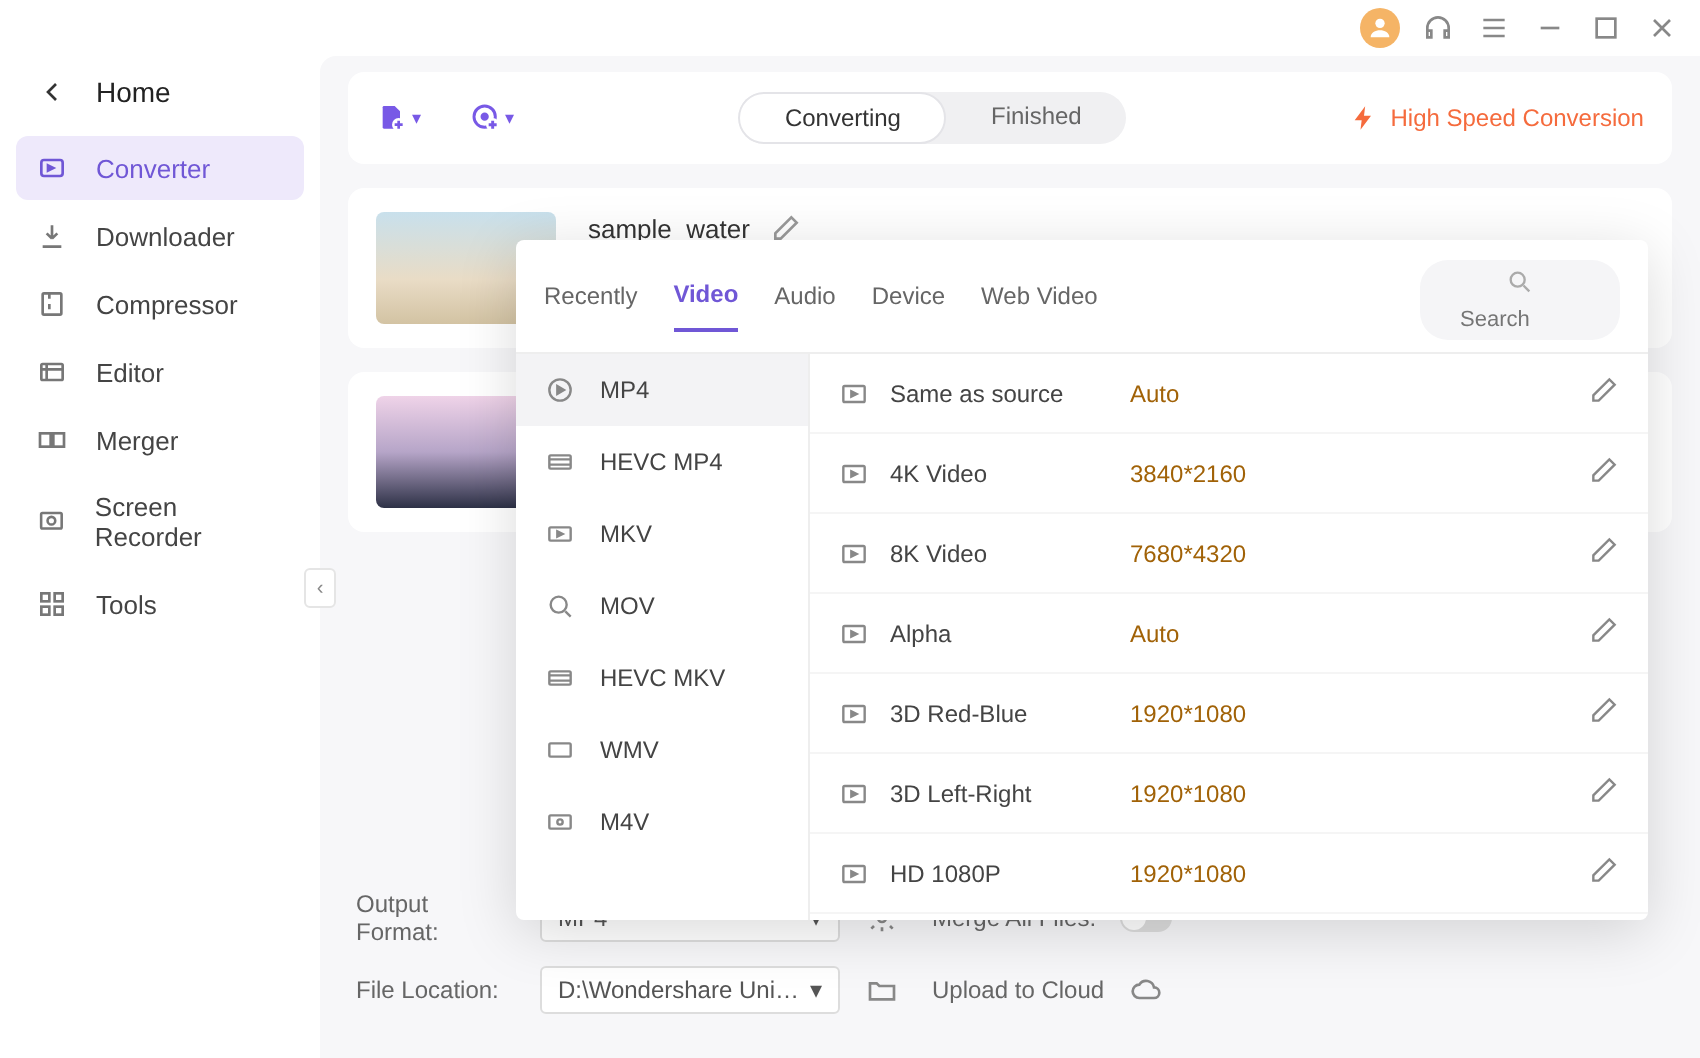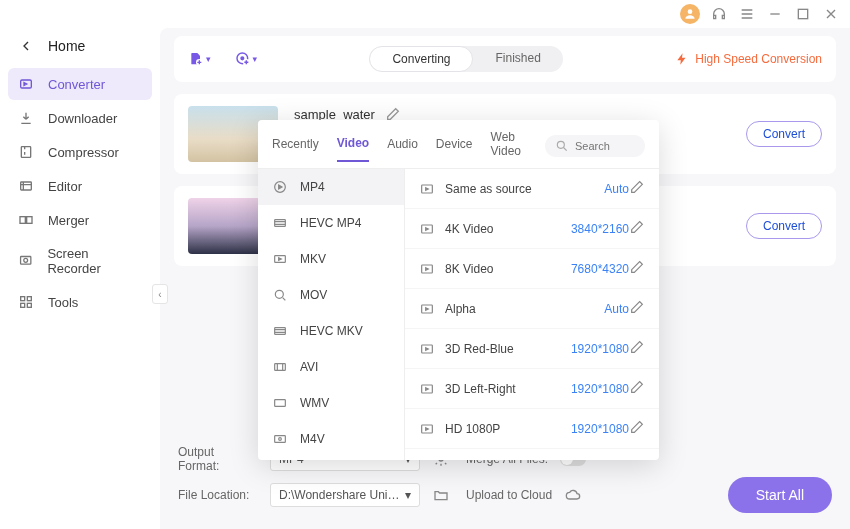--- a/index.html
+++ b/index.html
@@ -44,36 +44,36 @@
 .bottombar { padding: 10px 4px 12px 4px; font-size: 12px; color: #555; }
 .brow { display: flex; align-items: center; gap: 12px; margin-bottom: 10px; }
 .brow label { width: 80px; color: #666; }
 .sel { border: 1px solid #ddd; border-radius: 3px; padding: 4px 8px; width: 150px; background: #fff; display: flex; justify-content: space-between; align-items: center; cursor: pointer; font-size: 12px; }
 .bic { width: 18px; height: 18px; display: flex; align-items: center; justify-content: center; color: #888; }
 .toggle { width: 26px; height: 14px; background: #ddd; border-radius: 7px; position: relative; cursor: pointer; }
 .toggle::after { content:''; position:absolute; width:12px; height:12px; background:#fff; border-radius:50%; top:1px; left:1px; }
 .start-all { position: absolute; right: 18px; bottom: 16px; background: #8b72ea; color: #fff; border: none; border-radius: 20px; padding: 10px 28px; font-size: 14px; cursor: pointer; }
 
 
-.panel { position: absolute; top: 120px; left: 258px; width: 401px; height: 340px; background: #fff; border-radius: 4px; box-shadow: 0 6px 30px rgba(0,0,0,.15); display: flex; flex-direction: column; z-index: 10; }
+.panel { position: absolute; top: 120px; left: 258px; width: 566px; height: 340px; background: #fff; border-radius: 4px; box-shadow: 0 6px 30px rgba(0,0,0,.15); display: flex; flex-direction: column; z-index: 10; }
 .ptabs { display: flex; align-items: center; padding: 10px 14px 0 14px; gap: 18px; font-size: 12px; border-bottom: 1px solid #eee; }
 .ptab { padding-bottom: 10px; color: #666; cursor: pointer; }
 .ptab.on { color: #7057d6; font-weight: 600; border-bottom: 2px solid #7057d6; }
-.psearch { margin-left: auto; display: flex; align-items: center; background: #f5f5f7; border-radius: 14px; padding: 4px 10px; gap: 6px; width: 100px; margin-bottom: 6px; }
+.psearch { margin-left: auto; display: flex; align-items: center; background: #f5f5f7; border-radius: 14px; padding: 4px 10px; gap: 6px; width: 100px; margin-bottom: 6px; flex-direction: column; }
 .psearch input { border: none; background: transparent; outline: none; font-size: 11px; width: 60px; }
 .pbody { flex: 1; display: flex; overflow: hidden; }
 .fmts { width: 147px; border-right: 1px solid #eee; overflow-y: auto; }
 .fmt { display: flex; align-items: center; gap: 12px; padding: 10px 14px; font-size: 12px; color: #444; cursor: pointer; }
 .fmt.on { background: #f3f3f5; }
 .fmt svg { color: #888; }
 .presets { flex: 1; overflow-y: auto; }
 .preset { display: flex; align-items: center; padding: 10px 14px; font-size: 12px; color: #444; border-bottom: 1px solid #f5f5f5; cursor: pointer; }
 .preset .pico { width: 26px; color: #888; display: flex; }
 .preset .pname { width: 120px; }
-.preset .pres { flex: 1; color: #3b82f6; text-align: right; }
+.preset .pres { flex: 1; color: #a16207; }
 .preset .pedit { color: #888; cursor: pointer; }
 
 svg { width: 16px; height: 16px; }
 .ic14 { width: 14px; height: 14px; }
 </style>
 </head>
 <body>
 
 <div class="titlebar">
   <div class="avatar">
@@ -254,21 +254,20 @@
             </svg>
           </div>
         <label style="width:auto;margin-left:4px">Upload to Cloud</label>
         <div class="bic">
             <svg viewBox="0 0 24 24" fill="none" stroke="currentColor" stroke-width="2">
               <path d="M7 18a5 5 0 010-10 6 6 0 0111 2 4 4 0 010 8H7z"></path>
             </svg>
           </div>
       </div>
     </div>
-    <button class="start-all">Start All</button>
   </div>
 </div>
 
 <div class="panel">
   <div class="ptabs">
     <div class="ptab">Recently</div>
     <div class="ptab on">Video</div>
     <div class="ptab">Audio</div>
     <div class="ptab">Device</div>
     <div class="ptab">Web Video</div>
@@ -313,27 +312,20 @@
       <div class="fmt">
           <svg viewBox="0 0 24 24" fill="none" stroke="currentColor" stroke-width="1.8">
             <rect x="4" y="7" width="16" height="10" rx="1"></rect>
             <path d="M4 10h16M4 14h16"></path>
           </svg>
           <span>HEVC MKV</span>
         </div>
       <div class="fmt">
           <svg viewBox="0 0 24 24" fill="none" stroke="currentColor" stroke-width="1.8">
             <rect x="4" y="7" width="16" height="10" rx="1"></rect>
-            <path d="M8 7v10M16 7v10"></path>
-          </svg>
-          <span>AVI</span>
-        </div>
-      <div class="fmt">
-          <svg viewBox="0 0 24 24" fill="none" stroke="currentColor" stroke-width="1.8">
-            <rect x="4" y="7" width="16" height="10" rx="1"></rect>
           </svg>
           <span>WMV</span>
         </div>
       <div class="fmt">
           <svg viewBox="0 0 24 24" fill="none" stroke="currentColor" stroke-width="1.8">
             <rect x="4" y="7" width="16" height="10" rx="1"></rect>
             <circle cx="12" cy="12" r="2"></circle>
           </svg>
           <span>M4V</span>
         </div>

